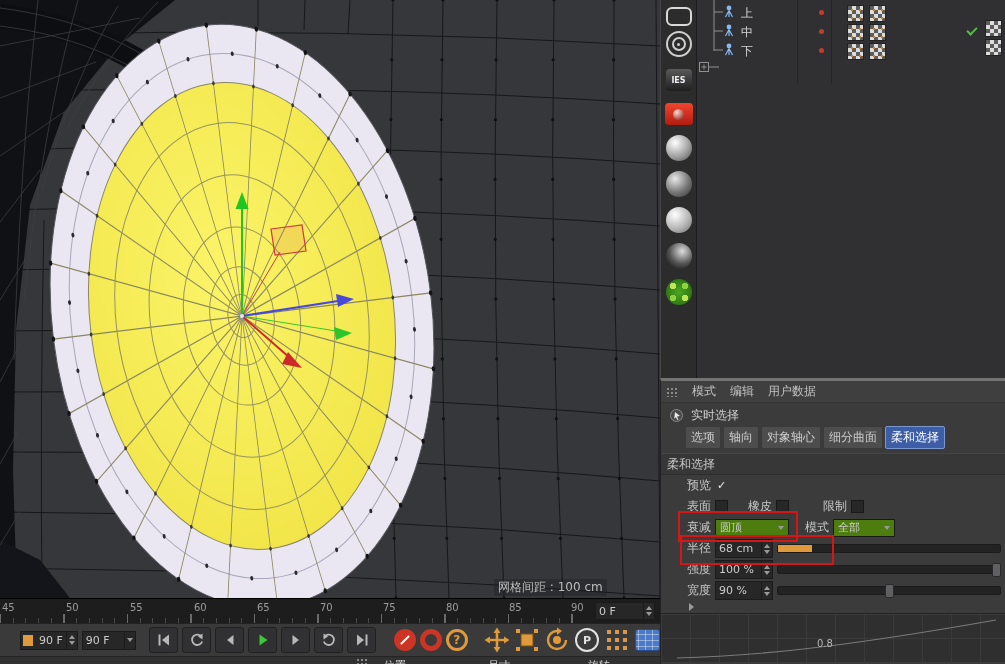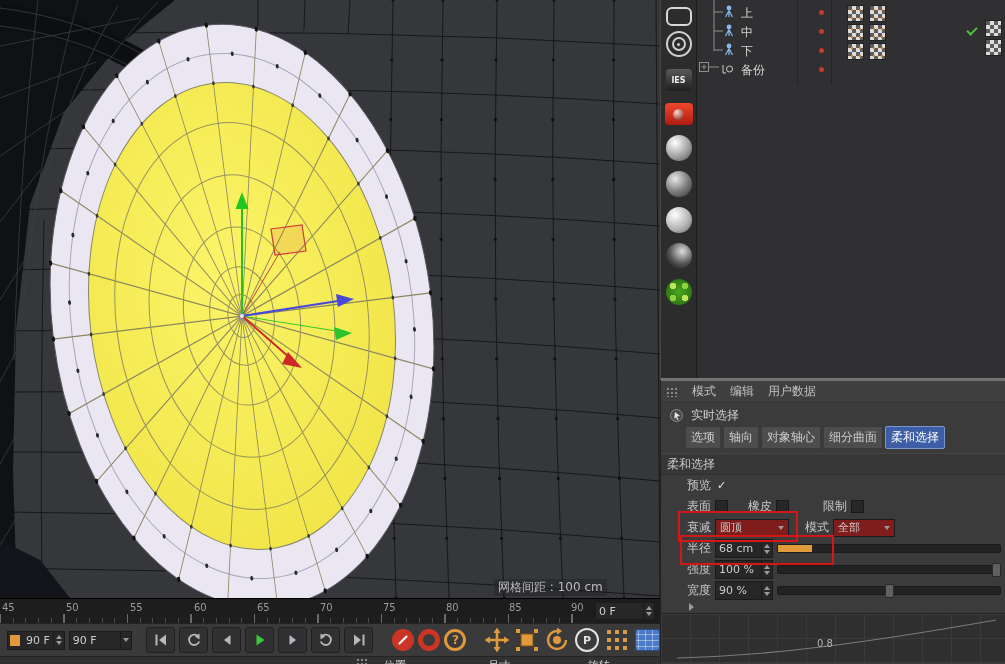--- a/index.html
+++ b/index.html
@@ -7,21 +7,21 @@
   
   #viewport{position:absolute;left:0;top:0;width:660px;height:626px;background:#35373b;border-right:7px solid #ef4444;}
   #grid-label{position:absolute;left:494px;top:579px;font-size:12px;color:#bdbdbd;background:rgba(30,30,30,.35);padding:0 4px;white-space:nowrap;}
   
   #ruler{position:absolute;left:0;top:598px;width:660px;height:24px;background:#1d1d1e;border-top:1px solid #000;border-bottom:1px solid #101010;}
   #ruler .minor{position:absolute;left:0;right:76px;bottom:0;height:5px;background:repeating-linear-gradient(90deg,#4a4a4a 0 1px,transparent 1px 12.7px);}
   #ruler .major{position:absolute;left:0;right:76px;bottom:0;height:9px;background:repeating-linear-gradient(90deg,#6a6a6a 0 1px,transparent 1px 63.5px);}
   .tick{position:absolute;top:3px;font-size:10px;color:#9b9b9b;}
   #frame-field{position:absolute;right:5px;top:3px;width:58px;height:16px;}
   
-  #transport{position:absolute;left:0;top:623px;width:660px;height:33px;background:#3a3a3b;border-top:1px solid #232323;display:flex;align-items:center;gap:4px;padding-left:7px;box-sizing:border-box;}
+  #transport{position:absolute;left:0;top:623px;width:660px;height:33px;background:#3a3a3b;border-top:1px solid #232323;display:flex;align-items:center;gap:4px;padding-left:20px;box-sizing:border-box;}
   .numfield{display:flex;align-items:center;background:#272728;border:1px solid #1b1b1c;height:17px;box-sizing:content-box;}
   .numfield .val{flex:1;padding:0 3px;font-size:11px;color:#cccccc;white-space:nowrap;overflow:hidden;}
   .numfield .spin{display:flex;flex-direction:column;align-items:center;justify-content:center;gap:2px;width:10px;border-left:1px solid #1b1b1c;height:100%;}
   .tri-up{width:0;height:0;border-left:3px solid transparent;border-right:3px solid transparent;border-bottom:4px solid #9a9a9a;}
   .tri-down{width:0;height:0;border-left:3px solid transparent;border-right:3px solid transparent;border-top:4px solid #9a9a9a;}
   .orange-chip{width:10px;height:11px;background:#e09a3c;margin:0 3px 0 2px;}
   .tbtn{width:27px;height:24px;background:#313133;border:1px solid #202021;border-radius:3px;display:flex;align-items:center;justify-content:center;flex:none;}
   .ricon{width:22px;height:22px;border-radius:50%;flex:none;position:relative;display:flex;align-items:center;justify-content:center;}
   .rec-fill{background:#cc3526;}
   .rec-fill .slash{width:12px;height:2px;background:#fff;transform:rotate(-45deg);border-radius:1px;}
@@ -68,21 +68,21 @@
   #am-menubar{height:21px;display:flex;align-items:center;gap:14px;padding-left:5px;background:#3f3f40;border-bottom:1px solid #333;}
   #am-menubar span{font-size:12px;color:#c0c0c0;}
   #am-toolrow{height:24px;display:flex;align-items:center;gap:7px;padding-left:8px;font-size:12px;color:#cfcfcf;}
   #am-tabs{height:22px;display:flex;align-items:flex-end;gap:2px;padding-left:24px;}
   .tab{padding:2px 5px;font-size:12px;color:#cccccc;background:#4d4d4e;border:1px solid #3a3a3a;border-radius:2px;white-space:nowrap;}
   .tab.active{background:#3d5ea6;color:#ffffff;border-color:#7a97cf;}
   #am-section{height:20px;display:flex;align-items:center;padding-left:6px;margin-top:4px;font-size:12px;color:#c8c8c8;background:#373738;border-top:1px solid #454546;border-bottom:1px solid #2e2e2f;}
   .prow{display:flex;align-items:center;height:21px;padding-left:24px;font-size:12px;color:#c6c6c6;}
   .plabel{width:26px;text-align:right;margin-right:4px;white-space:nowrap;flex:none;}
   .checkbox{width:13px;height:13px;background:#272728;border:1px solid #191919;display:flex;align-items:center;justify-content:center;color:#ededed;font-size:11px;flex:none;box-sizing:border-box;}
-  .selectbox{display:flex;align-items:center;background:#7f1d1d;border:1px solid #1b1b1c;height:16px;padding:0 4px;gap:6px;box-sizing:content-box;}
+  .selectbox{display:flex;align-items:center;background:#4d7c0f;border:1px solid #1b1b1c;height:16px;padding:0 4px;gap:6px;box-sizing:content-box;}
   .selectbox .val{flex:1;font-size:11px;color:#cccccc;white-space:nowrap;overflow:hidden;}
   .slider{position:relative;height:7px;background:#232324;border:1px solid #1b1b1c;border-radius:2px;width:222px;flex:none;margin-left:4px;}
   .slider .fill{position:absolute;left:0;top:0;bottom:0;background:#e09a3c;}
   .slider .handle{position:absolute;top:-3px;width:7px;height:12px;background:#606062;border:1px solid #2a2a2a;border-radius:2px;}
   #am-disclosure{height:12px;display:flex;align-items:center;padding-left:28px;}
   .tri-right{width:0;height:0;border-top:4px solid transparent;border-bottom:4px solid transparent;border-left:5px solid #9a9a9a;}
   #am-curve{position:relative;height:48px;background:#2f2f30;border-top:1px solid #242424;background-image:linear-gradient(#3a3a3b 1px,transparent 1px),linear-gradient(90deg,#3a3a3b 1px,transparent 1px);background-size:29px 24px;overflow:hidden;}
   #curve-tick{position:absolute;left:136px;top:24px;font-size:10px;color:#b5b5b5;margin-left:20px;}
   
   .annotation{position:absolute;border:2px solid #d51616;z-index:40;pointer-events:none;}
@@ -412,29 +412,20 @@
       <svg class="om-icon" width="14" height="14">
           <circle cx="7" cy="3" r="2.4" fill="#85b8ef"></circle>
           <path d="M7 5.5 L3.5 12 M7 5.5 L10.5 12 M7 5.5 V12" stroke="#85b8ef" stroke-width="1.2" fill="none"></path>
         </svg>
       <span class="om-label">下</span>
       <span class="dotpair" style="top:3px"><span class="gdot"></span><span class="gdot"></span></span>
       <span class="rdot" style="top:7px"></span>
       <span class="checker orange-dots" style="left:150px;top:2px"></span>
       <span class="checker orange-dots" style="left:172px;top:2px"></span>
     </div>
-    <div class="om-row" style="top:60px">
-      <svg class="om-icon" style="left:23px" width="14" height="14">
-          <path d="M3 3 V11 H6" stroke="#cccccc" fill="none"></path>
-          <circle cx="9.5" cy="7" r="3" stroke="#cccccc" fill="none"></circle>
-        </svg>
-      <span class="om-label">备份</span>
-      <span class="dotpair" style="top:3px"><span class="gdot"></span><span class="gdot"></span></span>
-      <span class="rdot" style="top:7px"></span>
-    </div>
 
     <span class="green-check" style="left:270px;top:27px"></span>
     <span class="checker" style="left:288px;top:20px"></span>
     <span class="checker" style="left:288px;top:39px"></span>
   </div>
 
   <div id="attrmgr">
     <div id="am-menubar">
       <span class="grip"></span>
       <span>模式</span>

